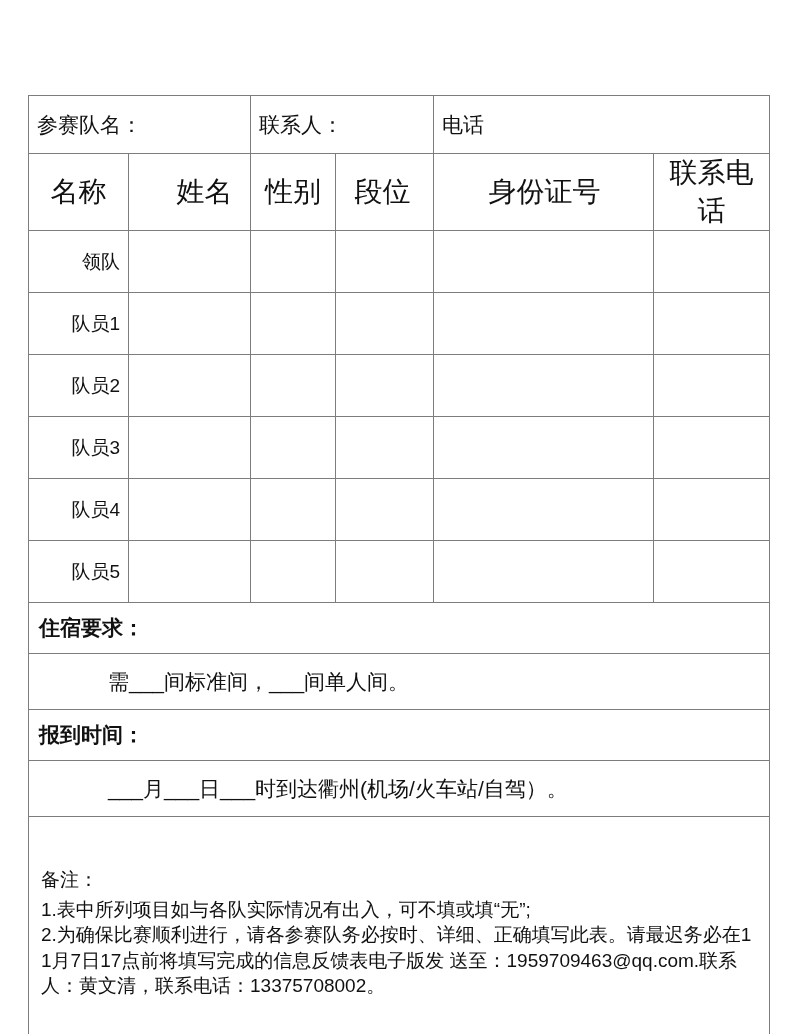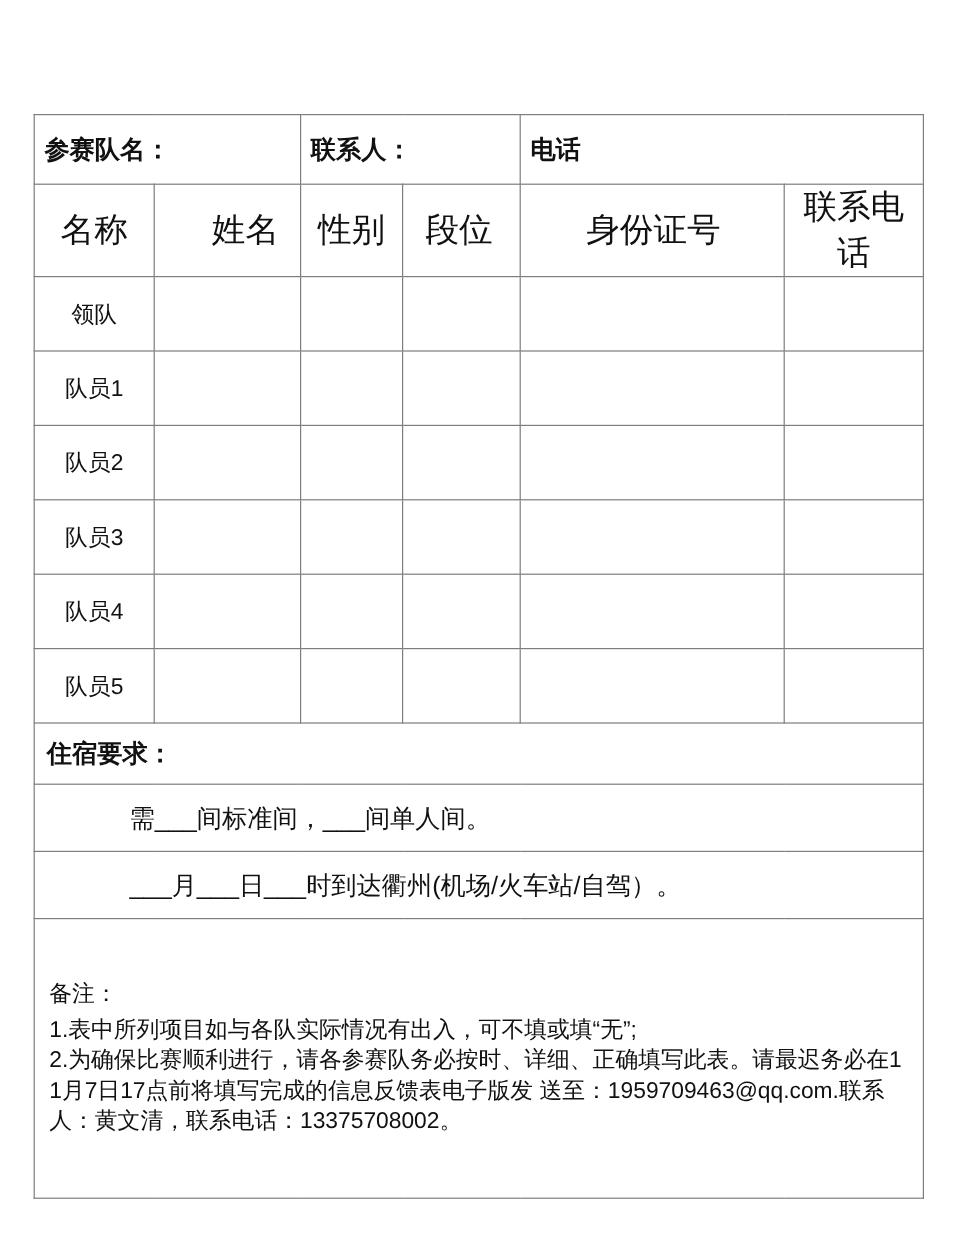--- a/index.html
+++ b/index.html
@@ -59,28 +59,29 @@
     background: #fff;
   }
   
   .form-table {
     border: 1px solid #6a6a6a;
   }
 
   .r-top td {
     height: 57px;
     font-size: 21px;
-    font-weight: bold;
+    font-weight: normal;
   }
   .r-head td {
     height: 55px;
     font-size: 28px;
   }
   .r-member td {
     height: 61px;
+    text-align: right;
   }
   .cell-left   { text-align: left; }
 
   .r-head .colname,
   .r-head .colgender,
   .r-head .colphone { text-align: center; }
   .r-head .colfull  { text-align: center; padding-left: 38px; }
   .r-head .colid    { text-align: center; padding-left: 10px; }
   .r-head .colrank  { text-align: center; padding-right: 12px; }
 
@@ -206,20 +207,23 @@
         <td></td>
       </tr>
 
       <tr class="section-title">
         <td colspan="6">住宿要求：</td>
       </tr>
       <tr class="section-body">
         <td colspan="6">需___间标准间，___间单人间。</td>
       </tr>
 
+      <tr class="section-title">
+        <td colspan="6">报到时间：</td>
+      </tr>
       <tr class="section-body">
         <td colspan="6">___月___日___时到达衢州(机场/火车站/自驾）。</td>
       </tr>
 
       <tr>
         <td class="notes-cell" colspan="6">
           <p>备注：</p>
           <p class="notes-body">1.表中所列项目如与各队实际情况有出入，可不填或填“无”;
 2.为确保比赛顺利进行，请各参赛队务必按时、详细、正确填写此表。请最迟务必在11月7日17点前将填写完成的信息反馈表电子版发 送至：1959709463@qq.com.联系人：黄文清，联系电话：13375708002。</p>
         </td>

